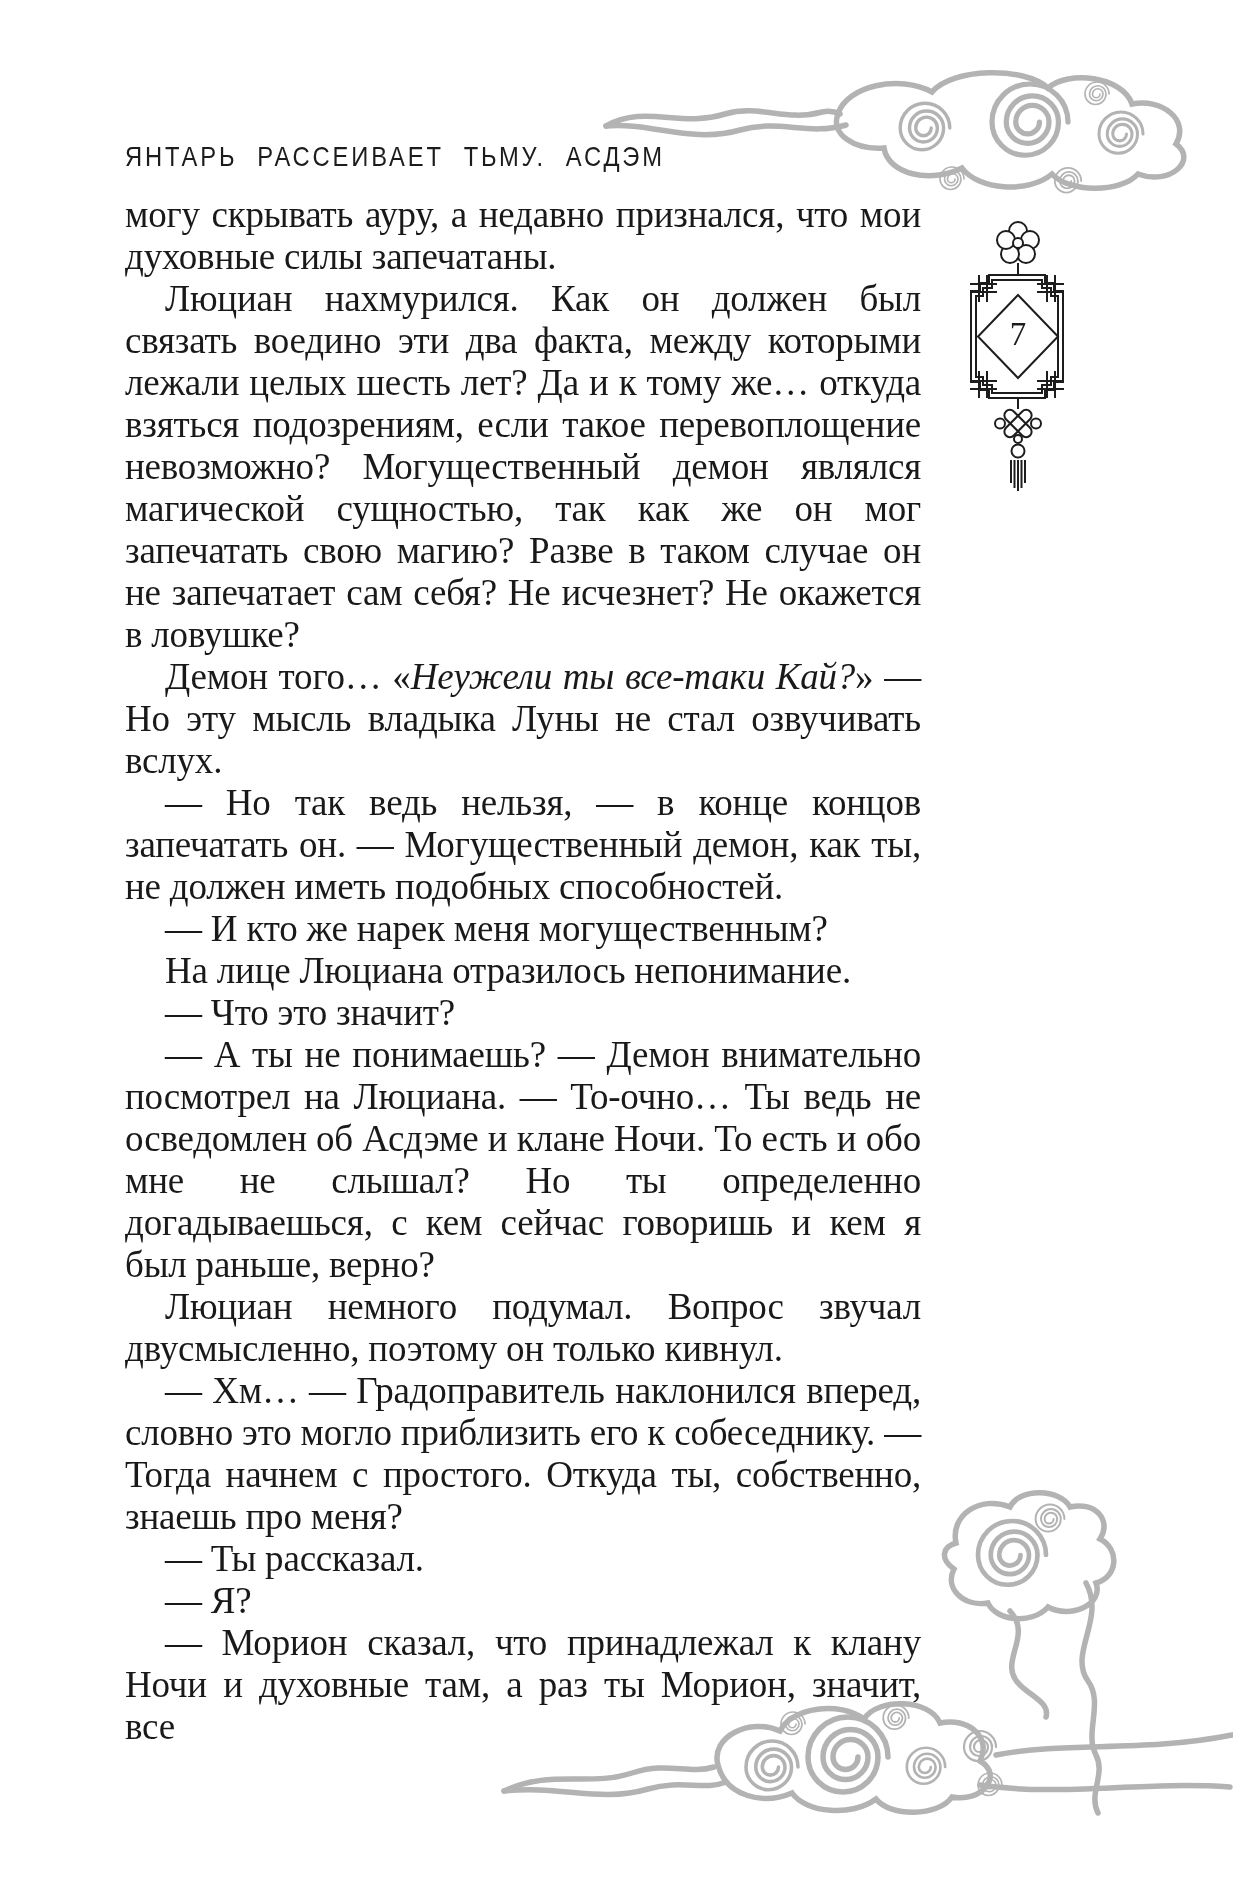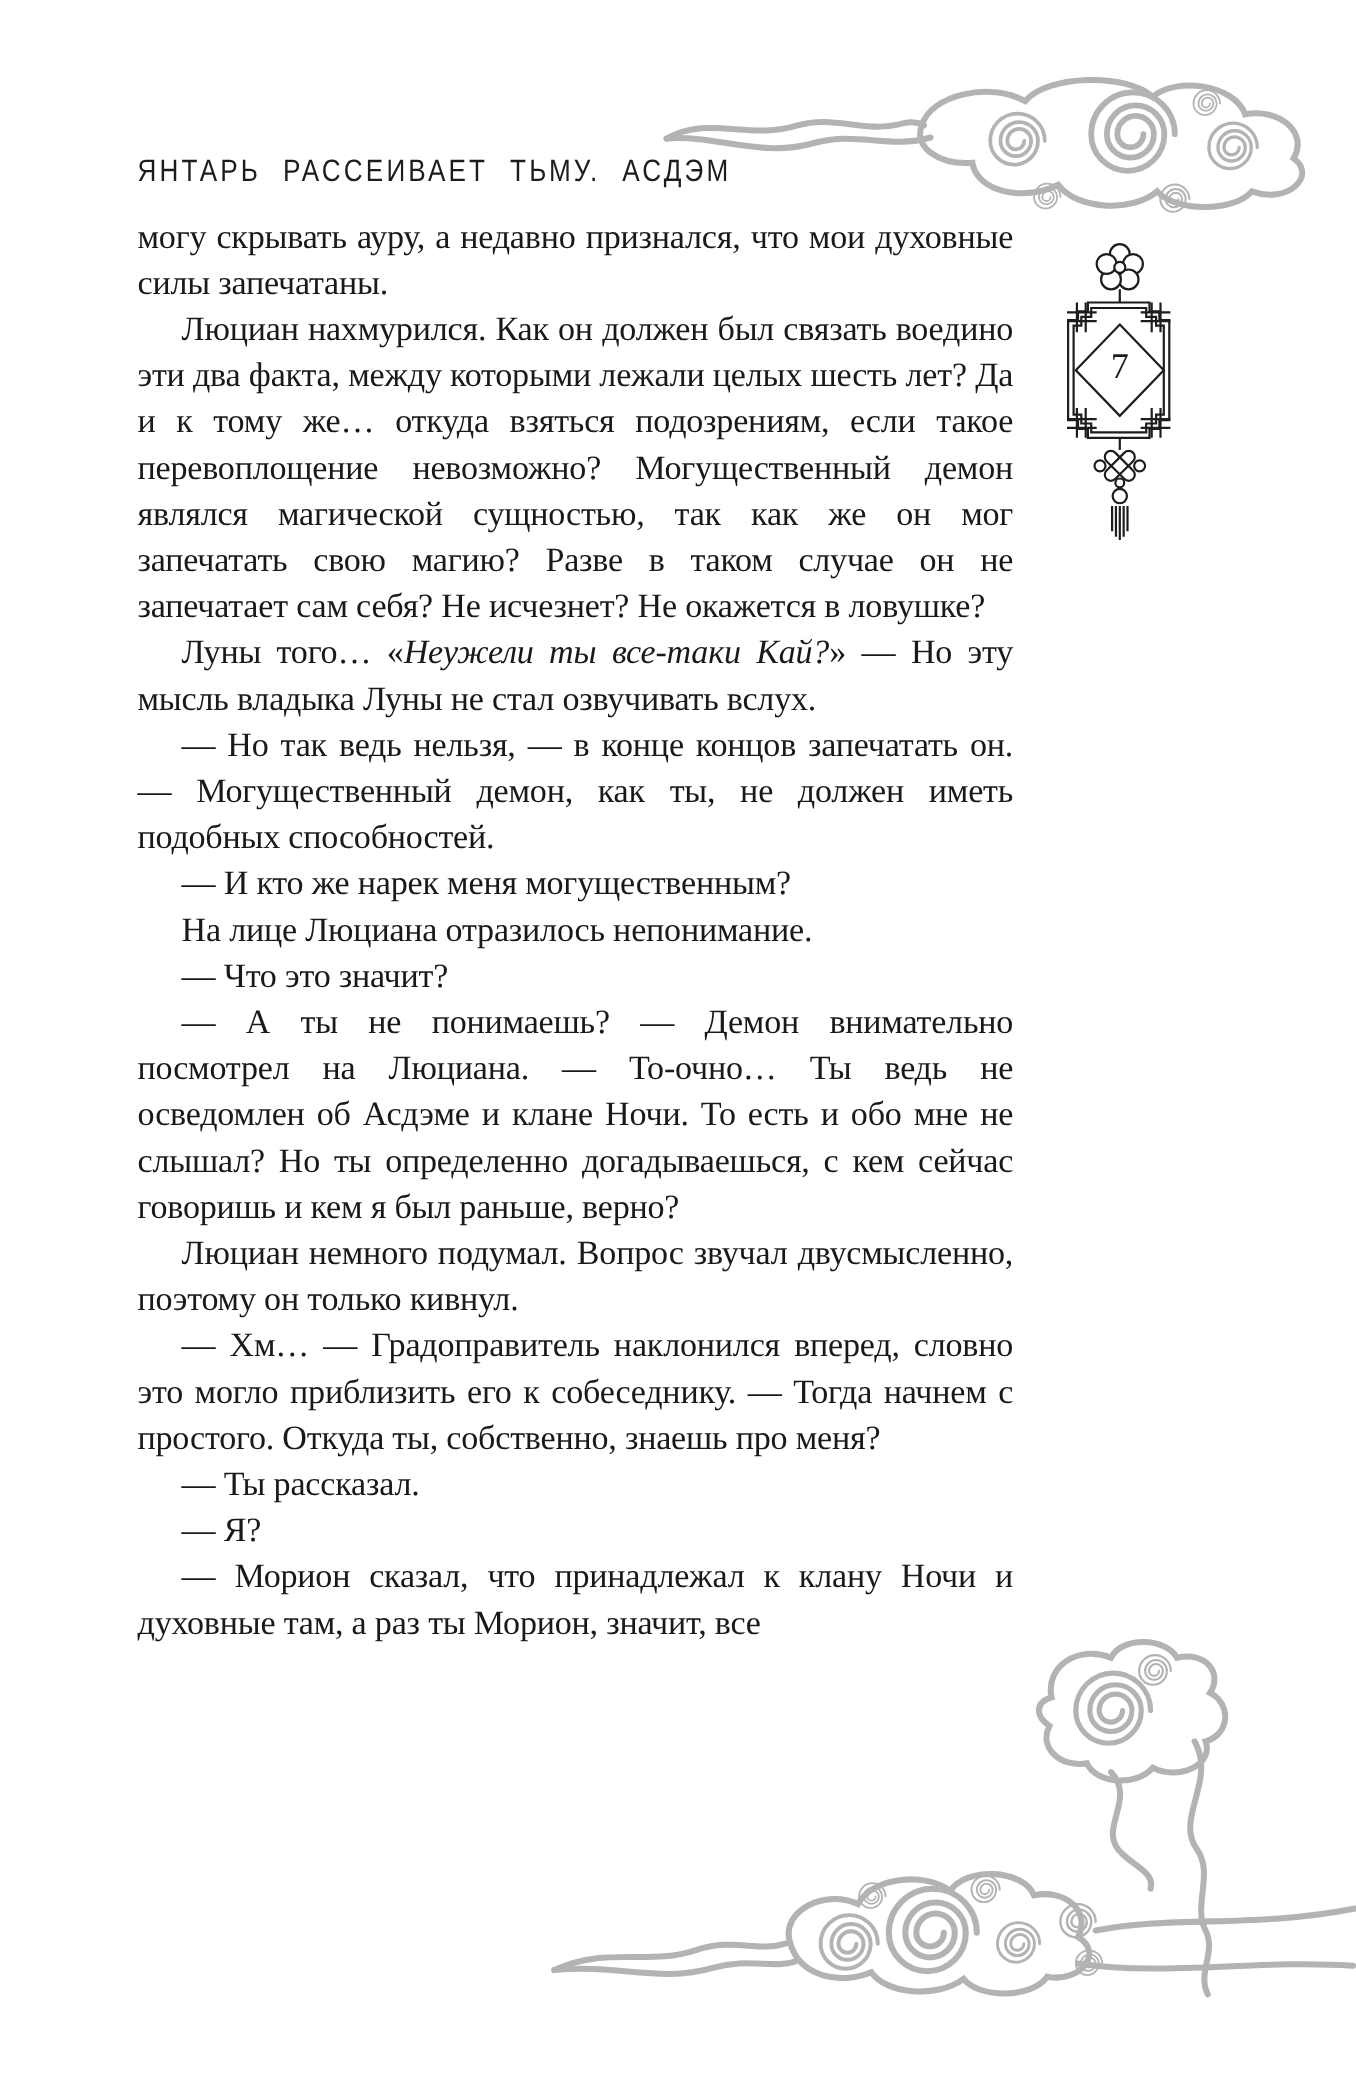--- a/index.html
+++ b/index.html
@@ -21,21 +21,21 @@
     word-spacing:11px;
     color:#1c1c1c;
     transform:scale(0.95,1.12);
     transform-origin:left top;
     white-space:nowrap;
   }
   .text-block{
     position:absolute;
     left:125px;top:194px;
     width:796px;
-    font-size:31px;
+    font-size:37px;
     line-height:42px;
     color:#191919;
     text-align:justify;
     letter-spacing:-0.2px;
   }
   .text-block p{margin:0;text-indent:40px;}
   .text-block p.no-indent{text-indent:0;}
   .text-block i{font-style:italic;}
   .ornament{position:absolute;pointer-events:none;}
   .cloud-top{left:600px;top:62px;}
@@ -121,21 +121,21 @@
           <path d="M61,277 V300 M64.5,277 V305 M68,277 V308 M71.5,277 V305 M75,277 V300"></path>
         </g>
       </g>
     </svg>
     <span class="page-num">7</span>
   </div>
 
   <div class="text-block">
     <p class="no-indent">могу скрывать ауру, а недавно признался, что мои духовные силы запечатаны.</p>
     <p>Люциан нахмурился. Как он должен был связать воедино эти два факта, между которыми лежали целых шесть лет? Да и к тому же… откуда взяться подозрениям, если такое перевоплощение невозможно? Могущественный демон являлся магической сущностью, так как же он мог запечатать свою магию? Разве в таком случае он не запечатает сам себя? Не исчезнет? Не окажется в ловушке?</p>
-    <p><span>Луны того… «</span><i>Неужели ты все-таки Кай?</i><span>» — Но эту мысль владыка Луны не стал озвучивать вслух.</span></p>
+    <p><span>Демон того… «</span><i>Неужели ты все-таки Кай?</i><span>» — Но эту мысль владыка Луны не стал озвучивать вслух.</span></p>
     <p>— Но так ведь нельзя, — в конце концов запечатать он. — Могущественный демон, как ты, не должен иметь подобных способностей.</p>
     <p>— И кто же нарек меня могущественным?</p>
     <p>На лице Люциана отразилось непонимание.</p>
     <p>— Что это значит?</p>
     <p>— А ты не понимаешь? — Демон внимательно посмотрел на Люциана. — То-очно… Ты ведь не осведомлен об Асдэме и клане Ночи. То есть и обо мне не слышал? Но ты определенно догадываешься, с кем сейчас говоришь и кем я был раньше, верно?</p>
     <p>Люциан немного подумал. Вопрос звучал двусмысленно, поэтому он только кивнул.</p>
     <p>— Хм… — Градоправитель наклонился вперед, словно это могло приблизить его к собеседнику. — Тогда начнем с простого. Откуда ты, собственно, знаешь про меня?</p>
     <p>— Ты рассказал.</p>
     <p>— Я?</p>
     <p>— Морион сказал, что принадлежал к клану Ночи и духовные там, а раз ты Морион, значит, все</p>

